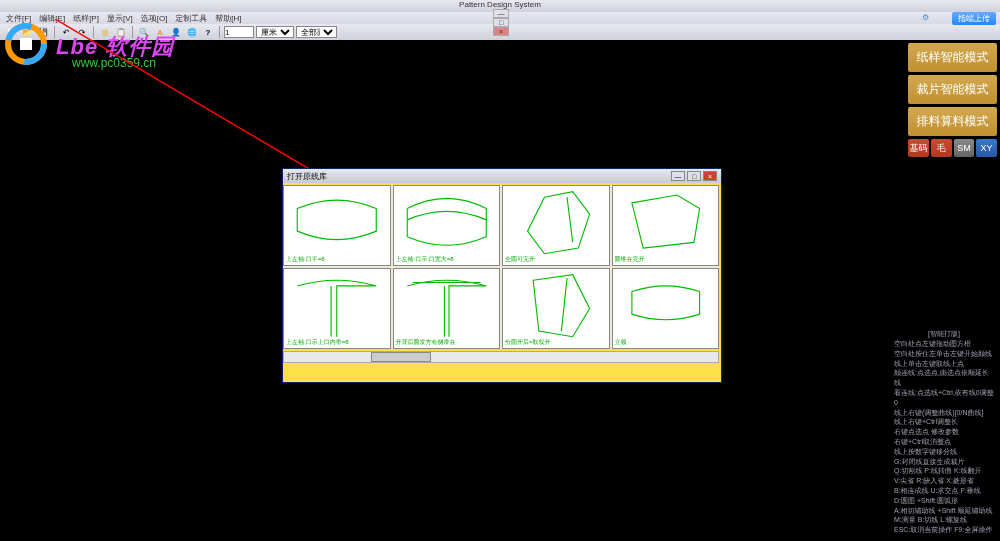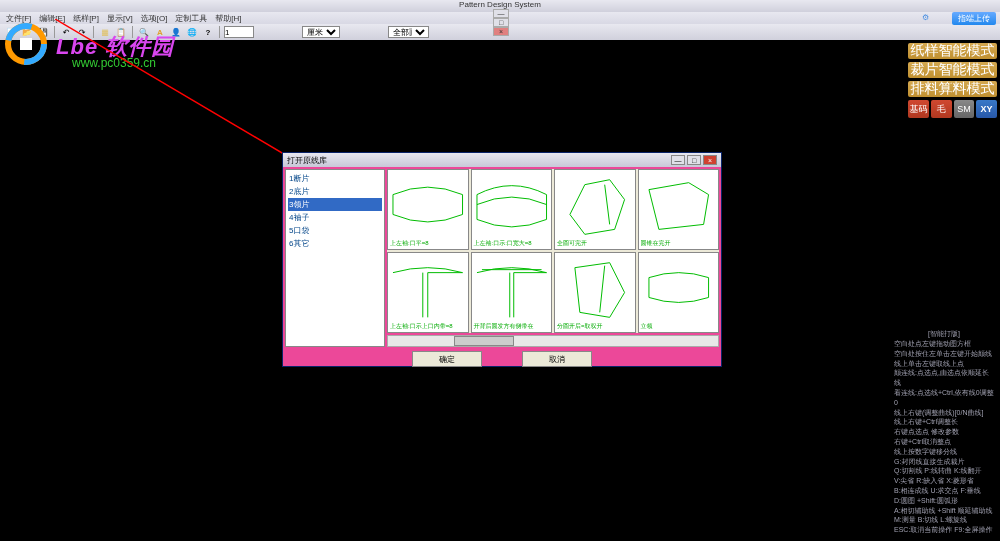--- a/index.html
+++ b/index.html
@@ -17,47 +17,47 @@
 .menubar .menu-item { padding: 16px 2px; cursor: default; }
 .menubar .spacer { flex: 1; }
 .menubar .upload-btn { background: linear-gradient(#6af,#28e); color: #fff; padding: 1px 6px; border-radius: 2px; font-size: 8px; margin-left: 16px; }
 .menubar .gear { width: 10px; height: 10px; color: #4a90e2; }
 
 
 .toolbar { height: 16px; background: linear-gradient(#e8e8f0,#d0d0dc); display: flex; align-items: center; padding: 0 4px; gap: 2px; font-size: 8px; }
 .toolbar .tbtn { width: 14px; height: 14px; display: flex; align-items: center; justify-content: center; border: 1px solid transparent; }
 .toolbar .sep { width: 1px; height: 12px; background: #999; margin: 0 2px; }
 .toolbar input[type=text] { width: 30px; height: 12px; font-size: 8px; border: 1px solid #888; }
-.toolbar select { height: 12px; font-size: 8px; border: 1px solid #888; background: #fff; margin-left: 46px; }
+.toolbar select { height: 12px; font-size: 8px; border: 1px solid #888; background: #fff; }
 
 
 .canvas { position: absolute; top: 40px; left: 0; right: 0; bottom: 0; background: #000; }
 
 
 .watermark-logo { position: absolute; top: 22px; left: 0; }
 .watermark-text1 { position: absolute; top: 32px; left: 56px; font-size: 22px; font-weight: bold; font-style: italic; color: #d946ef; letter-spacing: 1px; }
 .watermark-text2 { position: absolute; top: 56px; left: 72px; font-size: 12px; color: #3c3; }
 
 
 .arrow { position: absolute; top: 19px; left: 55px; pointer-events: none; }
 
 
 .right-panel { position: absolute; top: 40px; right: 0; width: 95px; display: flex; flex-direction: column; gap: 3px; padding: 3px; }
-.mode-btn { height: 16px; background: linear-gradient(#d4a850,#c09030); color: #fff; font-size: 14px; display: flex; align-items: center; justify-content: center; border-radius: 2px; cursor: pointer; }
+.mode-btn { height: 29px; background: linear-gradient(#d4a850,#c09030); color: #fff; font-size: 12px; display: flex; align-items: center; justify-content: center; border-radius: 2px; cursor: pointer; }
 .small-btns { display: flex; gap: 2px; }
 .sbtn { flex: 1; height: 18px; color: #fff; font-size: 9px; display: flex; align-items: center; justify-content: center; border-radius: 2px; cursor: pointer; }
 .sbtn.red { background: linear-gradient(#d04830,#b03820); }
 .sbtn.gray { background: linear-gradient(#888,#666); }
-.sbtn.blue { background: linear-gradient(#3878c8,#2858a8); font-weight: bold; }
+.sbtn.blue { background: linear-gradient(#3878c8,#2858a8); }
 
 
 .help-text { position: absolute; bottom: 6px; right: 6px; width: 100px; font-size: 7px; color: #a0a0b0; line-height: 1.4; text-align: left; }
 
 
-.dialog { position: absolute; top: 152px; left: 282px; width: 440px; height: 215px; background: #ec4899; border: 1px solid #0a246a; box-shadow: 2px 2px 6px rgba(0,0,0,.5); }
+.dialog { position: absolute; top: 168px; left: 282px; width: 440px; height: 215px; background: #fde047; border: 1px solid #0a246a; box-shadow: 2px 2px 6px rgba(0,0,0,.5); }
 .dlg-title { height: 14px; background: linear-gradient(#e8e8f0,#c8c8d8); display: flex; align-items: center; padding: 0 4px; font-size: 8px; color: #000; }
 .dlg-title .t { flex: 1; }
 .dlg-title .dbtn { width: 14px; height: 10px; background: #e0e0e8; margin-left: 2px; border: 1px solid #888; display: flex; align-items: center; justify-content: center; font-size: 7px; }
 .dlg-title .dclose { background: #d04030; color: #fff; }
 .dlg-body { display: flex; height: 182px; }
 .dlg-list { width: 100px; background: #fff; border: 1px solid #888; margin: 2px; padding: 2px; font-size: 8px; overflow: auto; }
 .dlg-list .li { padding: 1px; color: #048; cursor: default; }
 .dlg-list .li.sel { background: #316ac5; color: #fff; }
 .dlg-thumbs { flex: 1; margin: 2px 2px 2px 0; display: flex; flex-direction: column; }
 .dlg-grid { flex: 1; display: grid; grid-template-columns: repeat(4,1fr); grid-template-rows: repeat(2,1fr); gap: 2px; background: #ece9d8; overflow: auto; }
@@ -166,28 +166,20 @@
 </div>
 
 <div class="dialog">
   <div class="dlg-title">
     <span class="t">打开原线库</span>
     <div class="dbtn">—</div>
     <div class="dbtn">□</div>
     <div class="dbtn dclose">×</div>
   </div>
   <div class="dlg-body">
-    <div class="dlg-list">
-      <div class="li">1断片</div>
-      <div class="li">2底片</div>
-      <div class="li sel">3领片</div>
-      <div class="li">4袖子</div>
-      <div class="li">5口袋</div>
-      <div class="li">6其它</div>
-    </div>
     <div class="dlg-thumbs">
       <div class="dlg-grid">
         <div class="thumb"><svg viewBox="0 0 80 70">
               <path d="M5 20 Q40 5 75 20 L75 40 Q40 55 5 40 Z" fill="none" stroke="#0b0"></path>
             </svg><div class="cap">上左袖:口平=8</div></div>
         <div class="thumb"><svg viewBox="0 0 80 70">
               <path d="M5 20 Q40 2 75 20 L75 45 Q40 60 5 45 Z M5 30 Q40 15 75 30" fill="none" stroke="#0b0"></path>
             </svg><div class="cap">上左袖:口示:口宽大=8</div></div>
         <div class="thumb"><svg viewBox="0 0 80 70">
               <path d="M30 10 L55 5 L70 25 L60 55 L30 60 L15 40 Z M50 10 L55 50" fill="none" stroke="#0b0"></path>
@@ -206,17 +198,13 @@
             </svg><div class="cap">分圆开后=取双开</div></div>
         <div class="thumb"><svg viewBox="0 0 80 70">
               <path d="M10 20 Q40 10 70 20 L70 40 Q40 50 10 40 Z" fill="none" stroke="#0b0"></path>
             </svg><div class="cap">立领</div></div>
       </div>
       <div class="dlg-scroll">
           <div class="handle"></div>
         </div>
     </div>
   </div>
-  <div class="dlg-footer">
-    <button>确定</button>
-    <button>取消</button>
-  </div>
 </div>
 
 </body></html>

